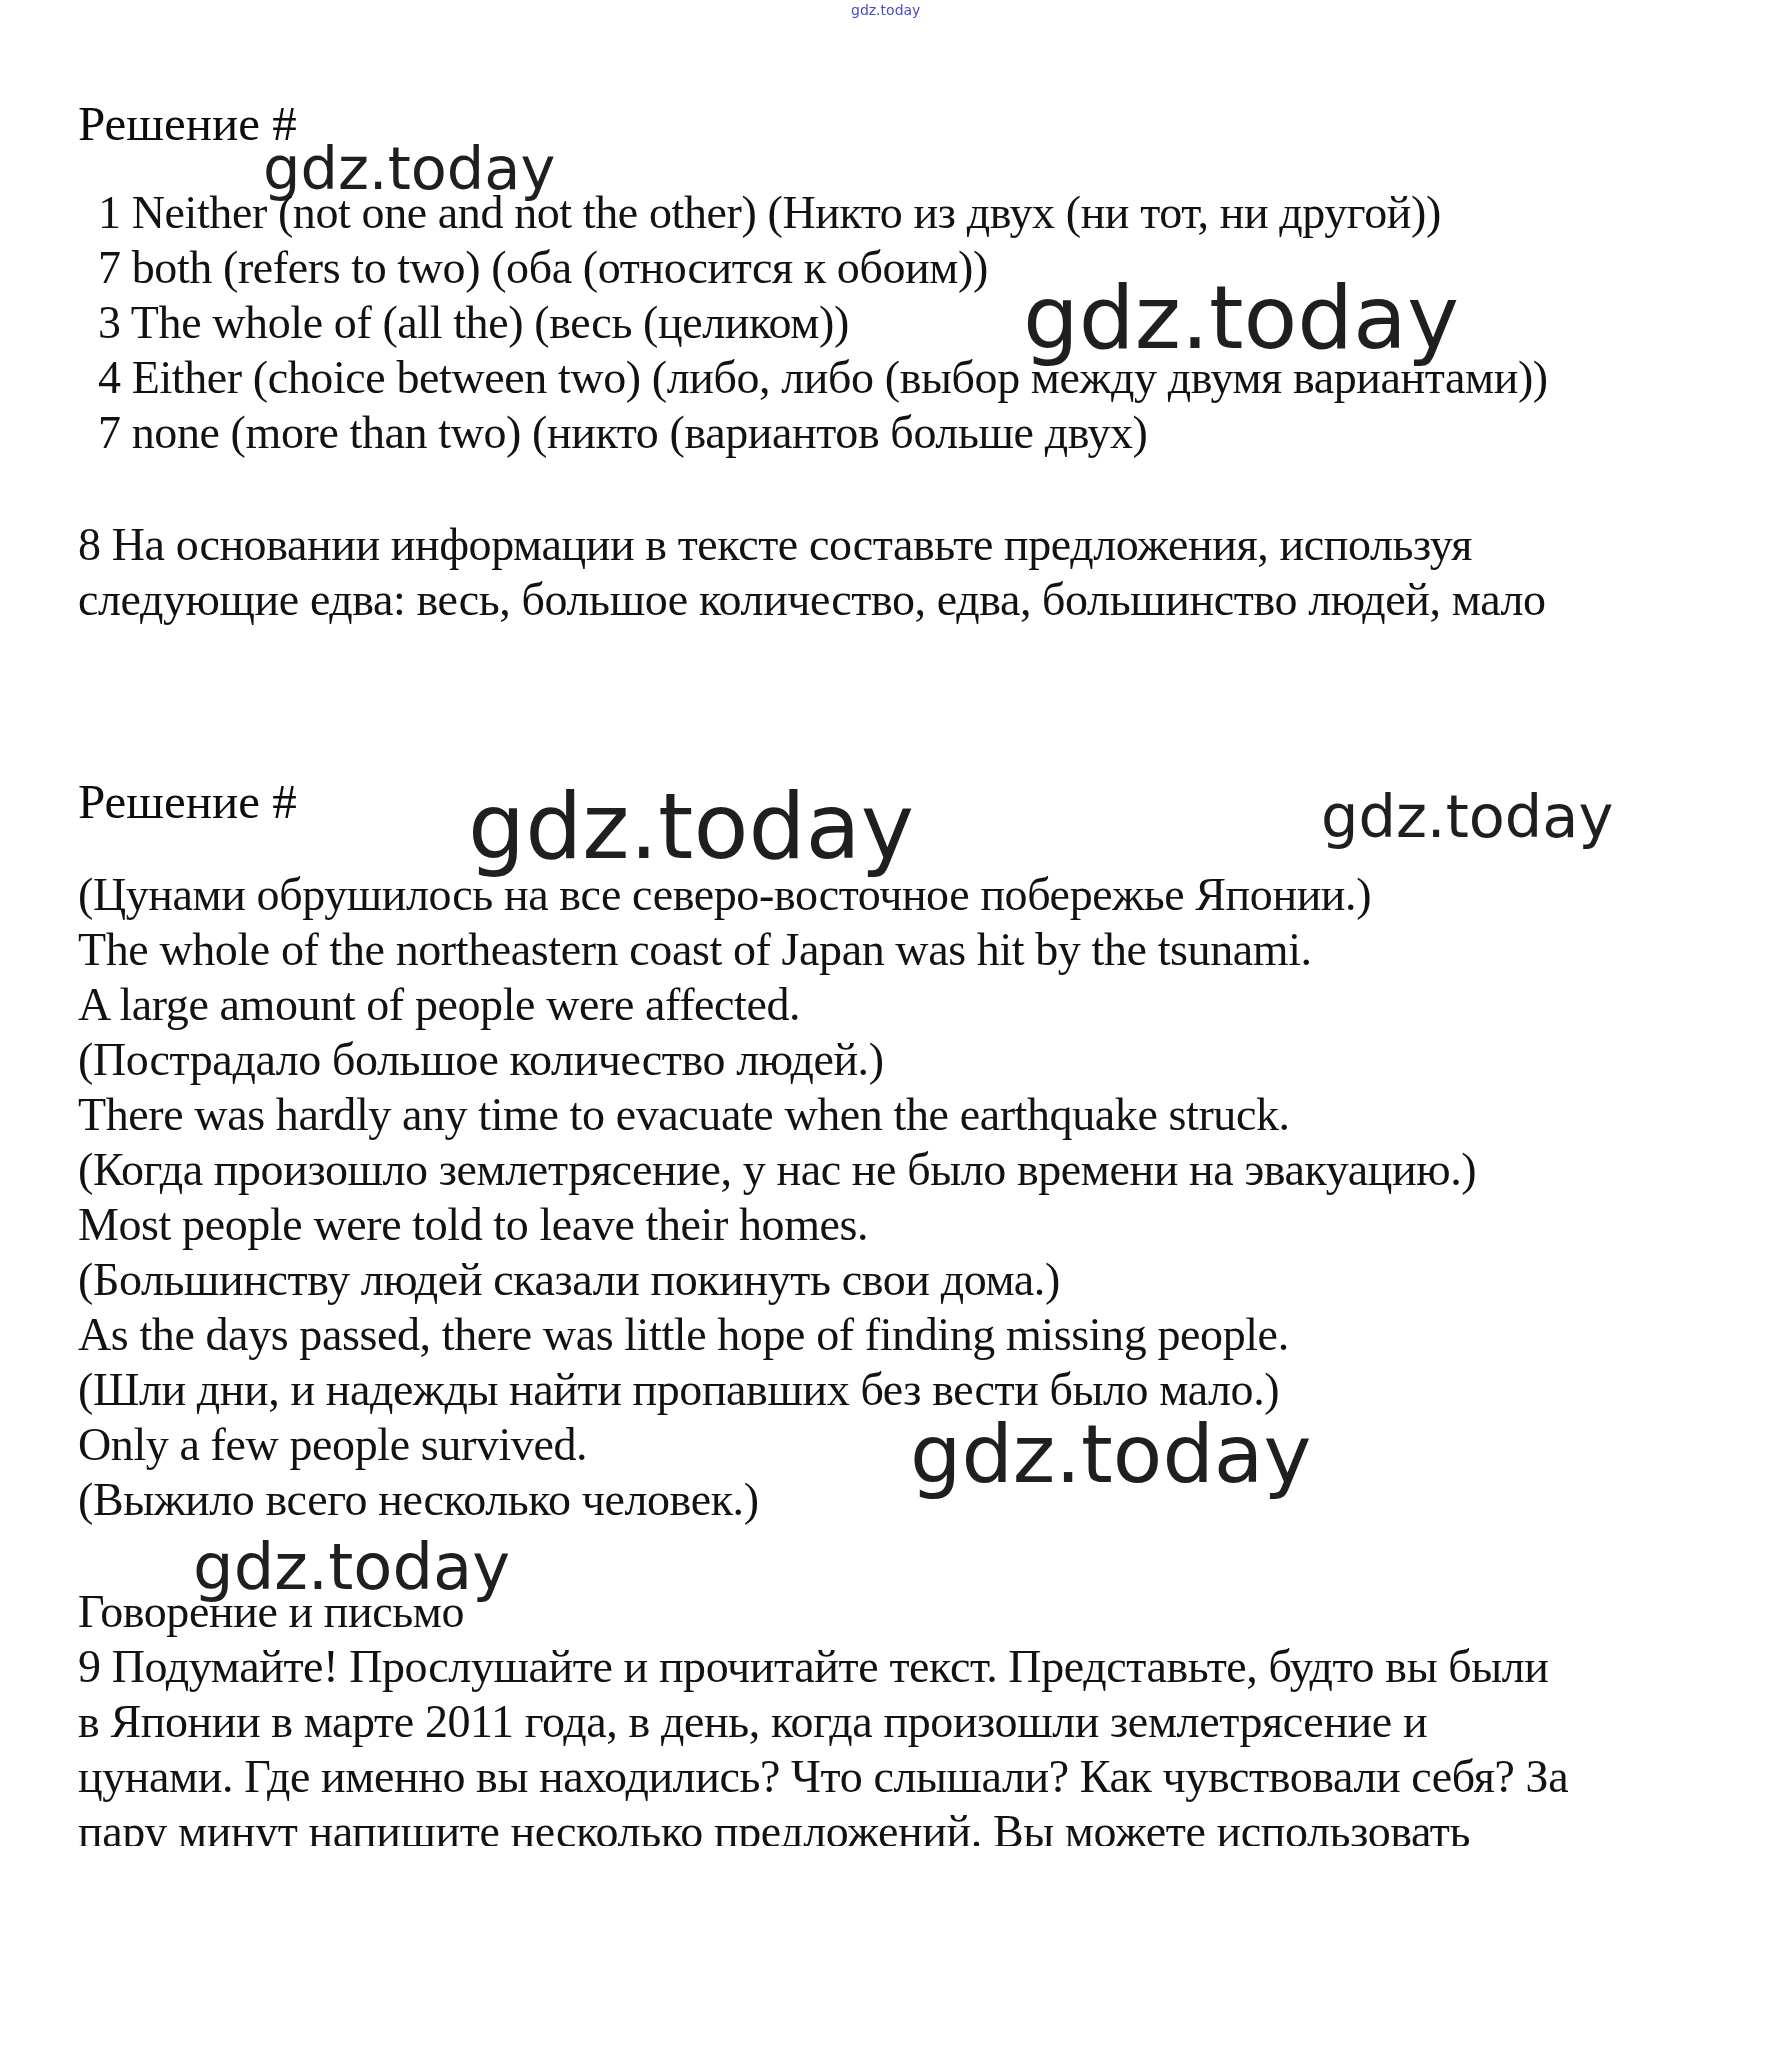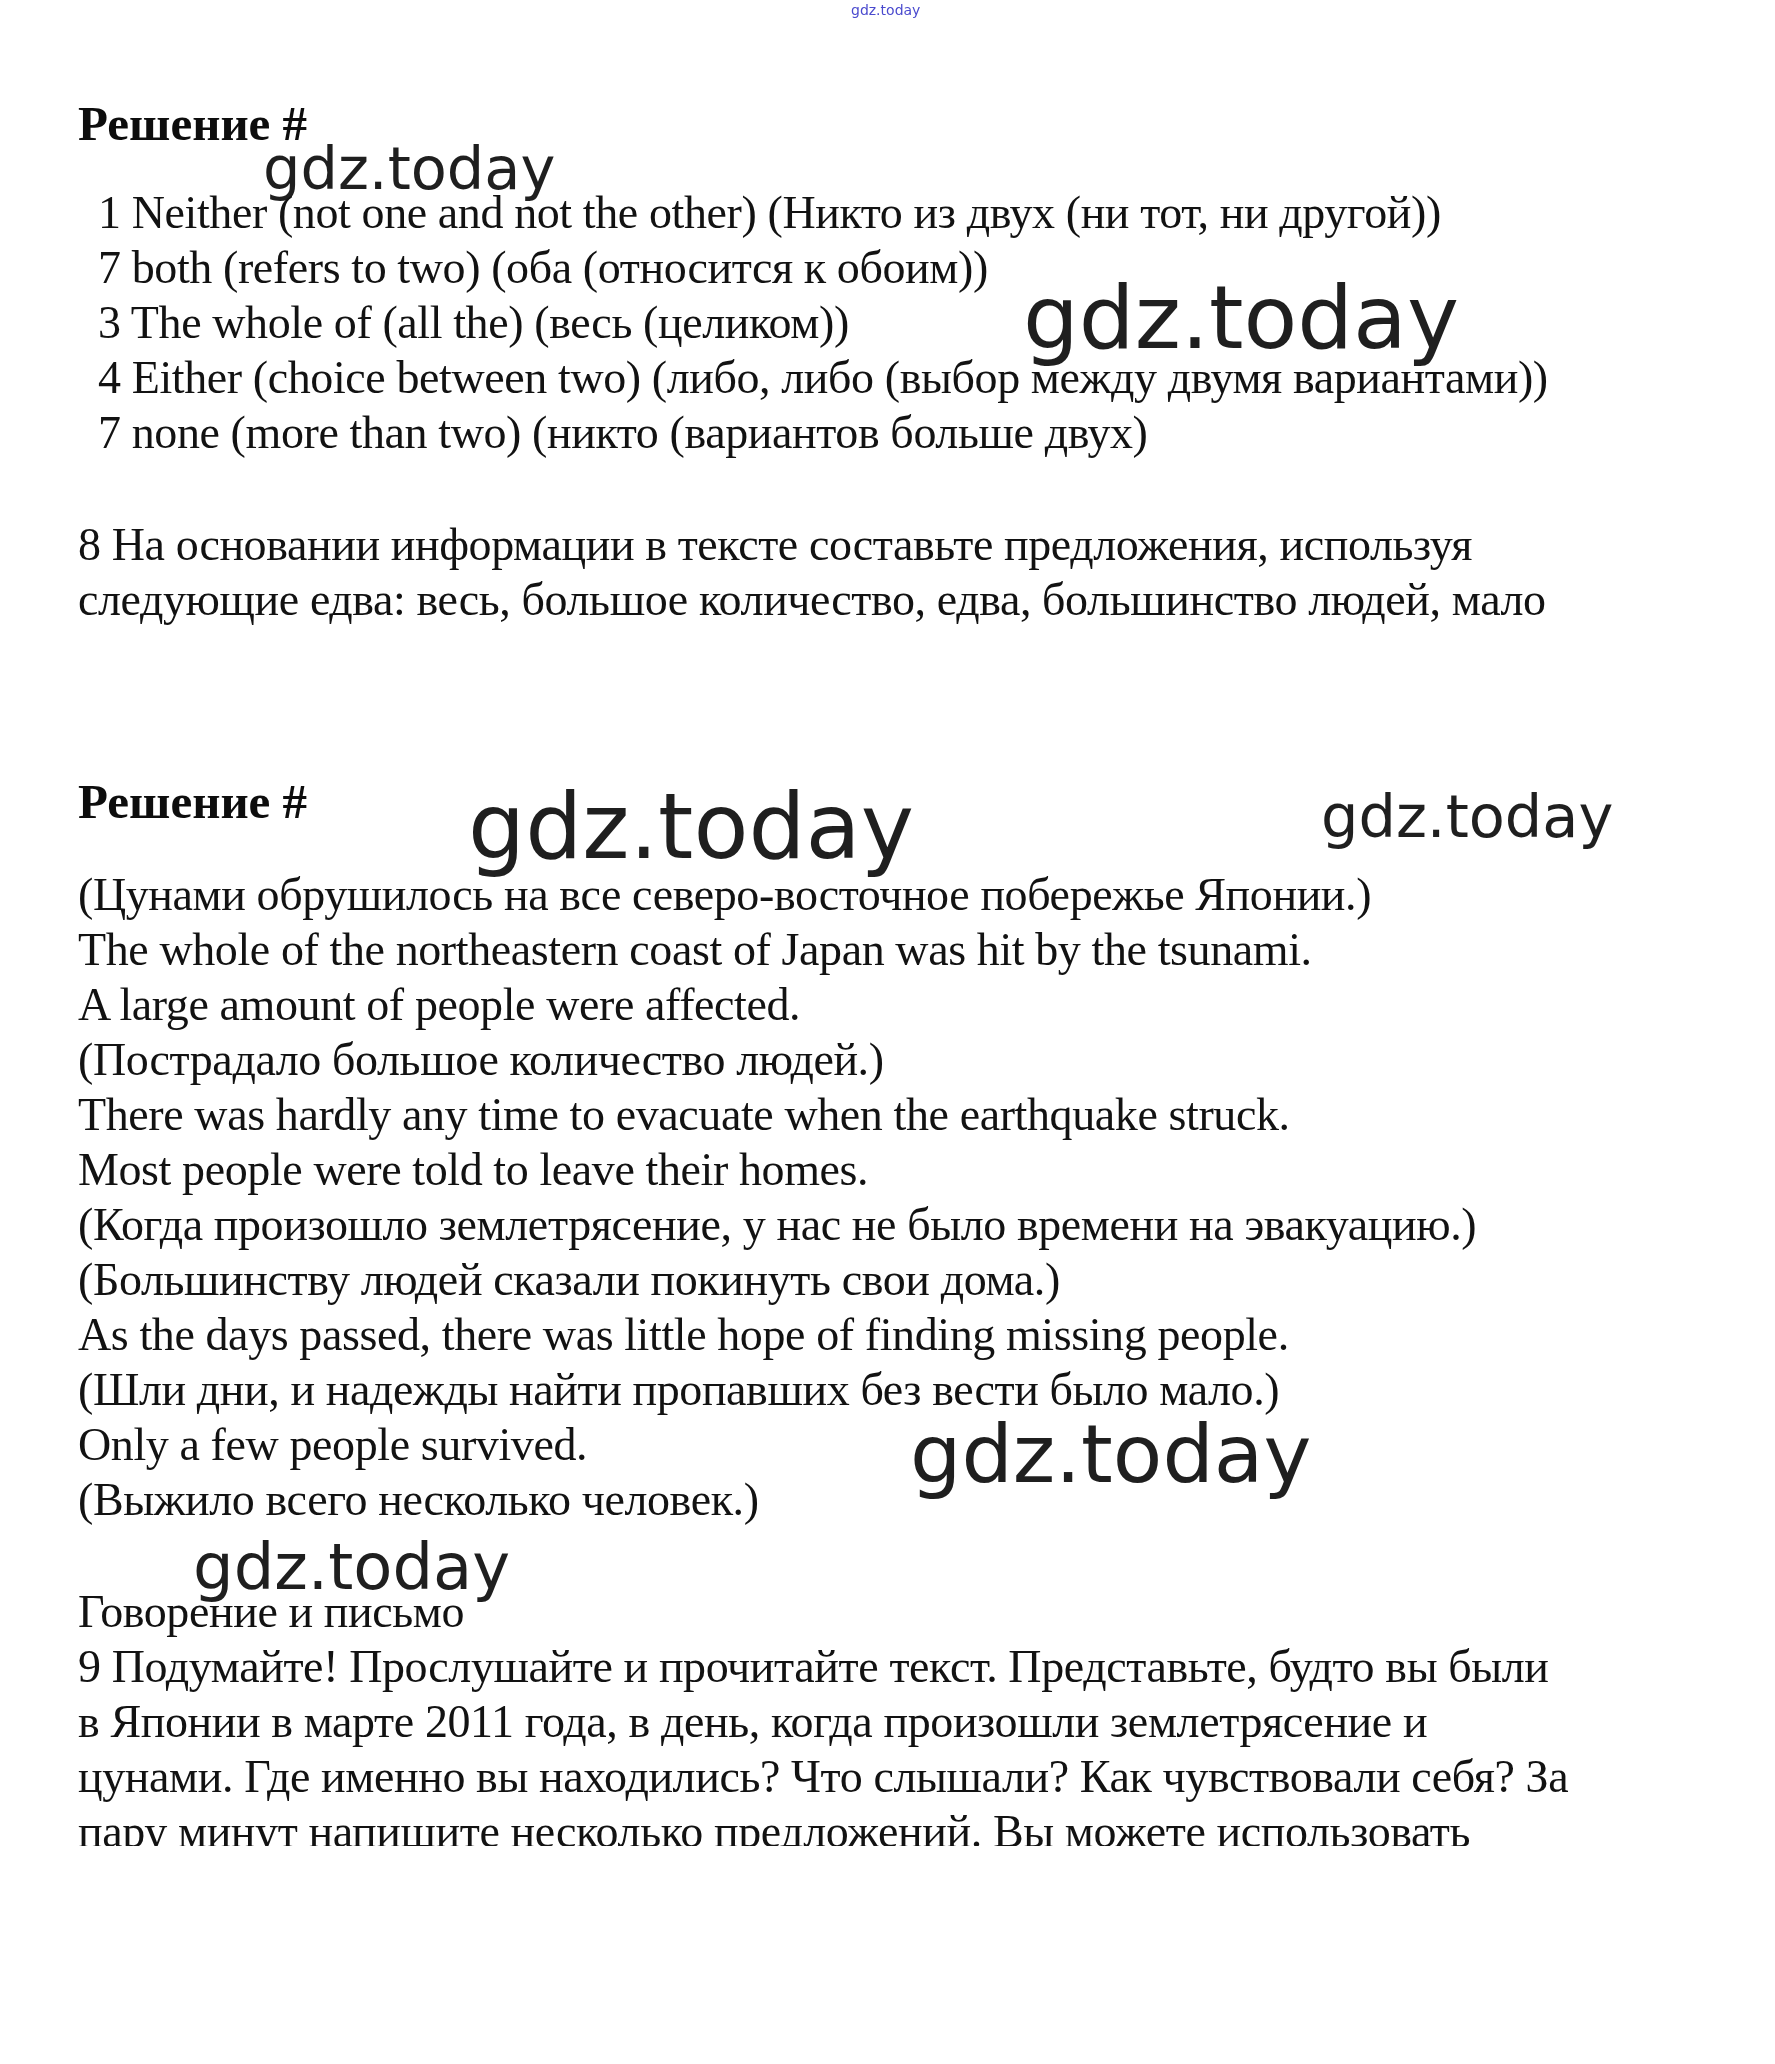--- a/index.html
+++ b/index.html
@@ -26,21 +26,21 @@
     font-size:46px;
     line-height:55px;
     letter-spacing:-0.4px;
     color:var(--text);
   }
   .heading{
     position:absolute;
     left:78px;
     margin:0;
     font-family:"Liberation Serif", serif;
-    font-weight:bold;
+    font-weight:normal;
     font-size:49px;
     line-height:55px;
     color:#0d0d0d;
     white-space:nowrap;
   }
   .wm{
     position:absolute;
     font-family:"DejaVu Sans", sans-serif;
     font-weight:400;
     color:var(--watermark-dark);
@@ -95,22 +95,22 @@
 
   <span class="wm wm-c">gdz.today</span>
   <span class="wm wm-d">gdz.today</span>
 
   <div class="serif-block answers">
     <div class="line">(Цунами обрушилось на все северо-восточное побережье Японии.)</div>
     <div class="line">The whole of the northeastern coast of Japan was hit by the tsunami.</div>
     <div class="line">A large amount of people were affected.</div>
     <div class="line">(Пострадало большое количество людей.)</div>
     <div class="line">There was hardly any time to evacuate when the earthquake struck.</div>
+    <div class="line">(Когда произошло землетрясение, у нас не было времени на эвакуацию.)</div>
     <div class="line">Most people were told to leave their homes.</div>
-    <div class="line">(Когда произошло землетрясение, у нас не было времени на эвакуацию.)</div>
     <div class="line">(Большинству людей сказали покинуть свои дома.)</div>
     <div class="line">As the days passed, there was little hope of finding missing people.</div>
     <div class="line">(Шли дни, и надежды найти пропавших без вести было мало.)</div>
     <div class="line">Only a few people survived.</div>
     <div class="line">(Выжило всего несколько человек.)</div>
   </div>
 
   <span class="wm wm-e">gdz.today</span>
   <span class="wm wm-f">gdz.today</span>
 

